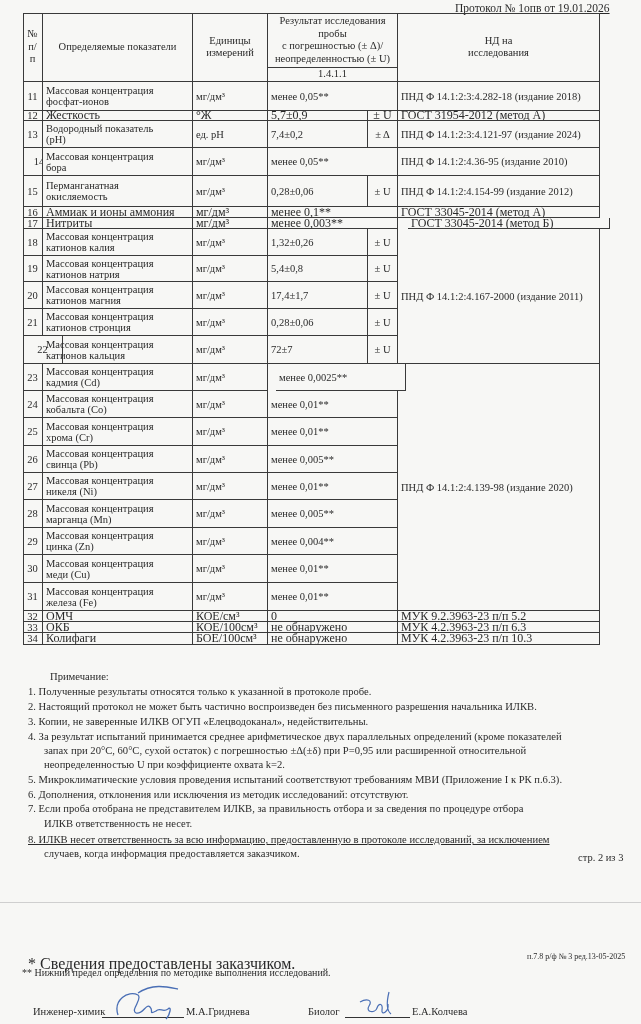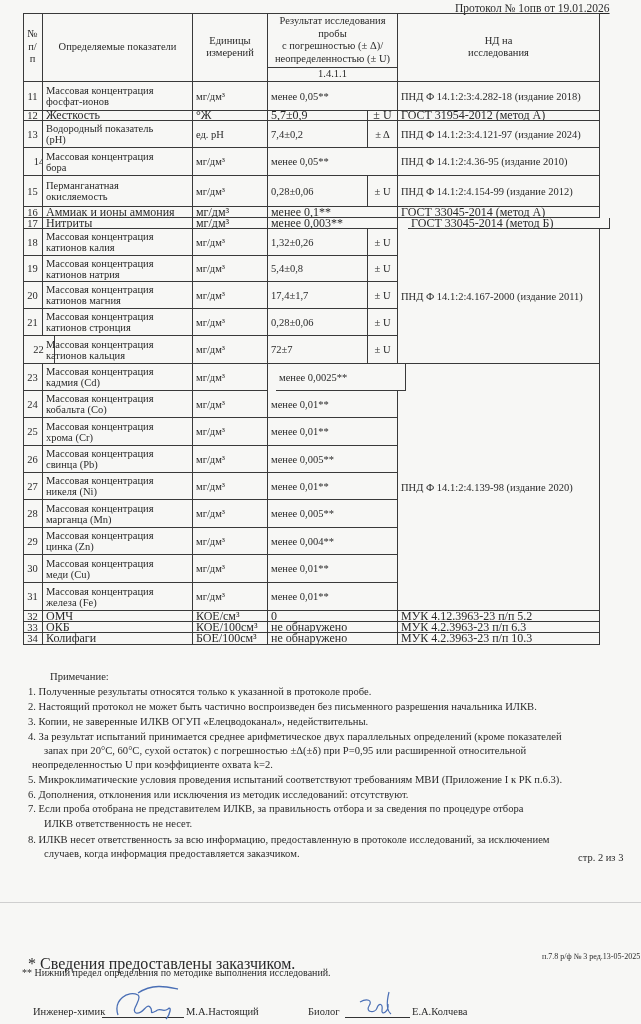--- a/index.html
+++ b/index.html
@@ -131,21 +131,21 @@
     <div class="cell " style="left: 268px; top: 282px; width: 100px; height: 27px;">17,4±1,7</div>
     <div class="cell center " style="left: 368px; top: 282px; width: 30px; height: 27px;">± U</div>
     <div class="cell center" style="left: 23px; top: 309px; width: 20px; height: 27px;">21</div>
     <div class="cell " style="left: 43px; top: 309px; width: 150px; height: 27px; flex-direction: column; align-items: flex-start; justify-content: center;">
       <div>Массовая концентрация</div>
       <div>катионов стронция</div>
     </div>
     <div class="cell " style="left: 193px; top: 309px; width: 75px; height: 27px;">мг/дм³</div>
     <div class="cell " style="left: 268px; top: 309px; width: 100px; height: 27px;">0,28±0,06</div>
     <div class="cell center " style="left: 368px; top: 309px; width: 30px; height: 27px;">± U</div>
-    <div class="cell center" style="left: 23px; top: 336px; width: 32px; height: 28px;">22</div>
+    <div class="cell center" style="left: 23px; top: 336px; width: 40px; height: 28px;">22</div>
     <div class="cell " style="left: 43px; top: 336px; width: 150px; height: 28px; flex-direction: column; align-items: flex-start; justify-content: center;">
       <div>Массовая концентрация</div>
       <div>катионов кальция</div>
     </div>
     <div class="cell " style="left: 193px; top: 336px; width: 75px; height: 28px;">мг/дм³</div>
     <div class="cell " style="left: 268px; top: 336px; width: 100px; height: 28px;">72±7</div>
     <div class="cell center " style="left: 368px; top: 336px; width: 30px; height: 28px;">± U</div>
     <div class="cell center" style="left: 23px; top: 364px; width: 20px; height: 27px;">23</div>
     <div class="cell " style="left: 43px; top: 364px; width: 150px; height: 27px; flex-direction: column; align-items: flex-start; justify-content: center;">
       <div>Массовая концентрация</div>
@@ -208,21 +208,21 @@
       <div>железа (Fe)</div>
     </div>
     <div class="cell " style="left: 193px; top: 583px; width: 75px; height: 28px;">мг/дм³</div>
     <div class="cell " style="left: 268px; top: 583px; width: 130px; height: 28px;">менее 0,01**</div>
     <div class="cell center" style="left: 23px; top: 611px; width: 20px; height: 11px;">32</div>
     <div class="cell small" style="left: 43px; top: 611px; width: 150px; height: 11px; flex-direction: column; align-items: flex-start; justify-content: center;">
       <div>ОМЧ</div>
     </div>
     <div class="cell small" style="left: 193px; top: 611px; width: 75px; height: 11px;">КОЕ/см³</div>
     <div class="cell small" style="left: 268px; top: 611px; width: 130px; height: 11px;">0</div>
-    <div class="cell small" style="left: 398px; top: 611px; width: 202px; height: 11px;">МУК 4.12.3963-23 п/п 5.2</div>
+    <div class="cell small" style="left: 398px; top: 611px; width: 202px; height: 11px;">МУК 9.2.3963-23 п/п 5.2</div>
     <div class="cell center" style="left: 23px; top: 622px; width: 20px; height: 11px;">33</div>
     <div class="cell small" style="left: 43px; top: 622px; width: 150px; height: 11px; flex-direction: column; align-items: flex-start; justify-content: center;">
       <div>ОКБ</div>
     </div>
     <div class="cell small" style="left: 193px; top: 622px; width: 75px; height: 11px;">КОЕ/100см³</div>
     <div class="cell small" style="left: 268px; top: 622px; width: 130px; height: 11px;">не обнаружено</div>
     <div class="cell small" style="left: 398px; top: 622px; width: 202px; height: 11px;">МУК 4.2.3963-23 п/п 6.3</div>
     <div class="cell center" style="left: 23px; top: 633px; width: 20px; height: 12px;">34</div>
     <div class="cell small" style="left: 43px; top: 633px; width: 150px; height: 12px; flex-direction: column; align-items: flex-start; justify-content: center;">
       <div>Колифаги</div>
@@ -234,43 +234,43 @@
     <div class="cell " style="left: 398px; top: 364px; width: 202px; height: 247px; text-align: right;">ПНД Ф 14.1:2:4.139-98 (издание 2020)</div>
   </div>
 
 <div class="abs notes" style="top:670px; left:50px;">Примечание:</div>
 <div id="notes-list">
     <div class="note-line" style="left: 28px; top: 686px;">1. Полученные  результаты относятся только к указанной в протоколе пробе.</div>
     <div class="note-line" style="left: 28px; top: 701px;">2. Настоящий протокол не может быть частично воспроизведен без письменного разрешения начальника ИЛКВ.</div>
     <div class="note-line" style="left: 28px; top: 716px;">3. Копии, не заверенные  ИЛКВ ОГУП «Елецводоканал», недействительны.</div>
     <div class="note-line" style="left: 28px; top: 731px;">4. За результат испытаний принимается среднее арифметическое двух параллельных определений (кроме показателей</div>
     <div class="note-line" style="left: 44px; top: 745px;">запах при 20°С, 60°С, сухой остаток) с погрешностью ±Δ(±δ) при Р=0,95 или расширенной  относительной</div>
-    <div class="note-line" style="left: 32px; top: 759px; text-align: right;">неопределенностью U при коэффициенте охвата k=2.</div>
+    <div class="note-line" style="left: 44px; top: 759px; text-align: right;">неопределенностью U при коэффициенте охвата k=2.</div>
     <div class="note-line" style="left: 28px; top: 774px;">5. Микроклиматические условия проведения испытаний соответствуют требованиям МВИ (Приложение I к РК п.6.3).</div>
     <div class="note-line" style="left: 28px; top: 789px;">6. Дополнения, отклонения или исключения из методик исследований: отсутствуют.</div>
     <div class="note-line" style="left: 28px; top: 803px;">7. Если проба отобрана не представителем ИЛКВ, за правильность отбора и за сведения по процедуре отбора</div>
     <div class="note-line" style="left: 44px; top: 818px;">ИЛКВ ответственность не несет.</div>
-    <div class="note-line" style="left: 28px; top: 834px;">8. ИЛКВ несет ответственность за всю информацию, предоставленную в протоколе исследований, за исключением</div>
+    <div class="note-line" style="left: 28px; top: 834px; text-decoration: underline;">8. ИЛКВ несет ответственность за всю информацию, предоставленную в протоколе исследований, за исключением</div>
     <div class="note-line" style="left: 44px; top: 848px;">случаев, когда информация предоставляется заказчиком.</div>
   </div>
 
 <div class="abs" style="left:578px; top:852px; font-size:10.5px; white-space:nowrap;">стр. 2 из 3</div>
 
 <div class="abs" id="divider"></div>
 
-<div class="abs" style="left:505px; top:952px; font-size:8px; white-space:nowrap;padding-left:37px;">п.7.8 р/ф № 3 ред.13-05-2025</div>
+<div class="abs" style="left:490px; top:952px; font-size:8px; white-space:nowrap;padding-left:37px;">п.7.8 р/ф № 3 ред.13-05-2025</div>
 
 <div class="abs" style="left:28px; top:955px; font-size:16px; white-space:nowrap;">*  Сведения предоставлены заказчиком.</div>
 <div class="abs" style="left:22px; top:967px; font-size:10px; white-space:nowrap;">** Нижний предел определения по методике выполнения исследований.</div>
 
 <div class="abs" style="left:33px; top:1006px; font-size:10.5px; white-space:nowrap;">Инженер-химик</div>
 <div class="sig-line" style="left:102px; top:1017px; width:82px;"></div>
 <svg class="abs" style="left:108px; top:985px;" width="75" height="39">
   <path d="M10 30 C 5 15, 20 5, 30 10 C 35 14, 22 25, 28 28 C 35 30, 38 18, 42 22 C 46 26, 40 30, 48 26 C 52 22, 55 28, 60 24 C 64 20, 62 30, 58 34 M 30 8 C 45 -2, 60 2, 70 4" stroke="#4a6fb5" stroke-width="1.3" fill="none"></path>
 </svg>
-<div class="abs" style="left:186px; top:1006px; font-size:10.5px; white-space:nowrap;">М.А.Настоящий</div>
+<div class="abs" style="left:186px; top:1006px; font-size:10.5px; white-space:nowrap;">М.А.Гриднева</div>
 
 <div class="abs" style="left:308px; top:1006px; font-size:10.5px; white-space:nowrap;">Биолог</div>
 <div class="sig-line" style="left:345px; top:1017px; width:65px;"></div>
 <svg class="abs" style="left:355px; top:990px;" width="45" height="30">
   <path d="M5 12 C 12 8, 18 10, 14 16 C 10 22, 20 24, 22 18 C 24 12, 28 14, 27 20 C 26 26, 34 22, 33 14 M 34 2 C 32 10, 31 20, 36 24" stroke="#4a6fb5" stroke-width="1.2" fill="none"></path>
 </svg>
 <div class="abs" style="left:412px; top:1006px; font-size:10.5px; white-space:nowrap;">Е.А.Колчева</div>
 
 </body></html>

